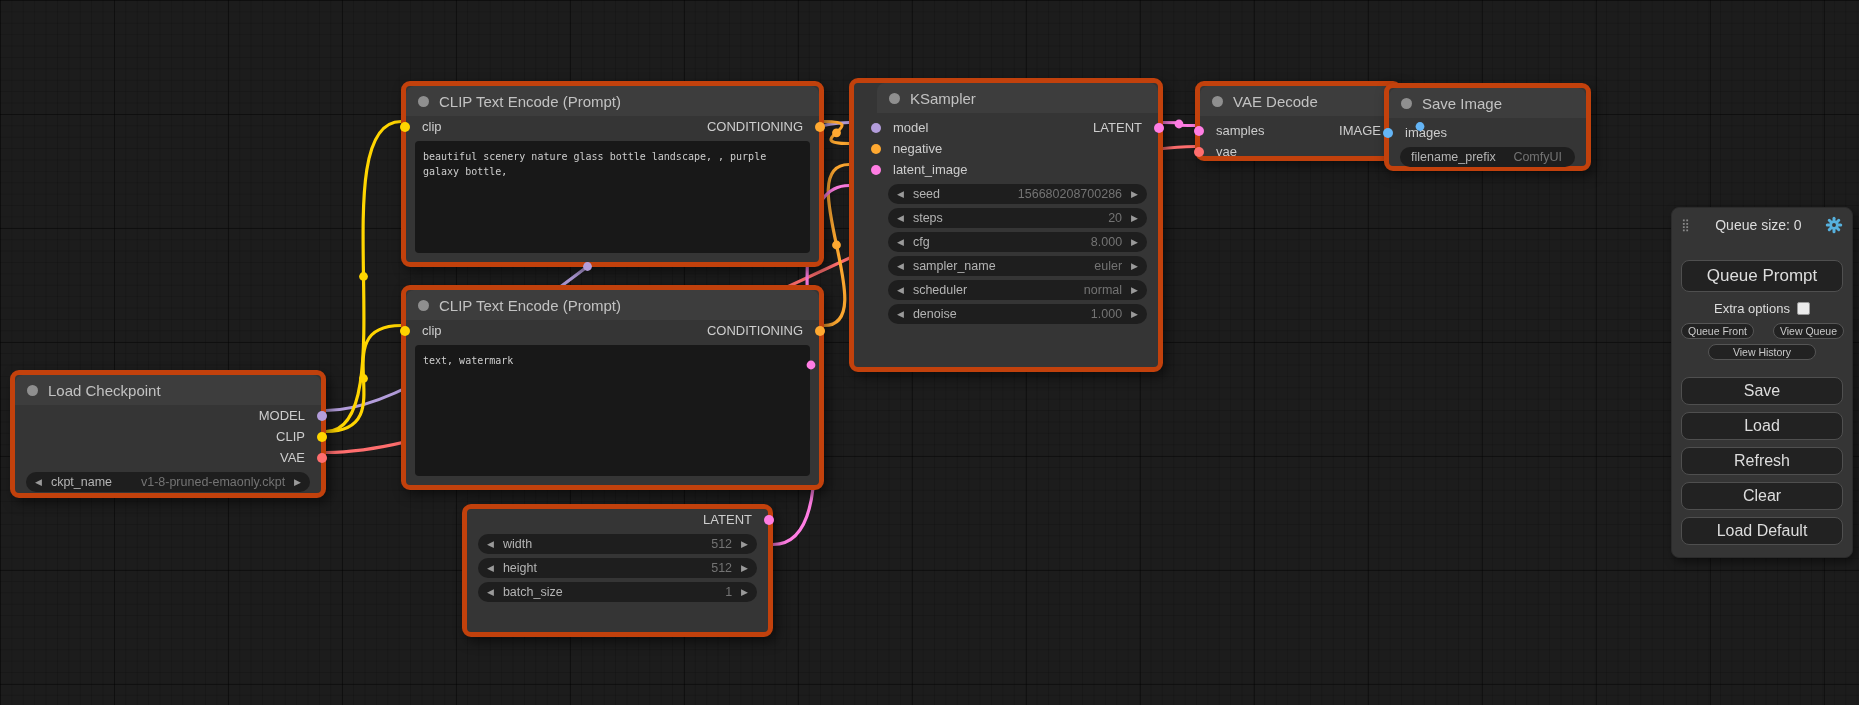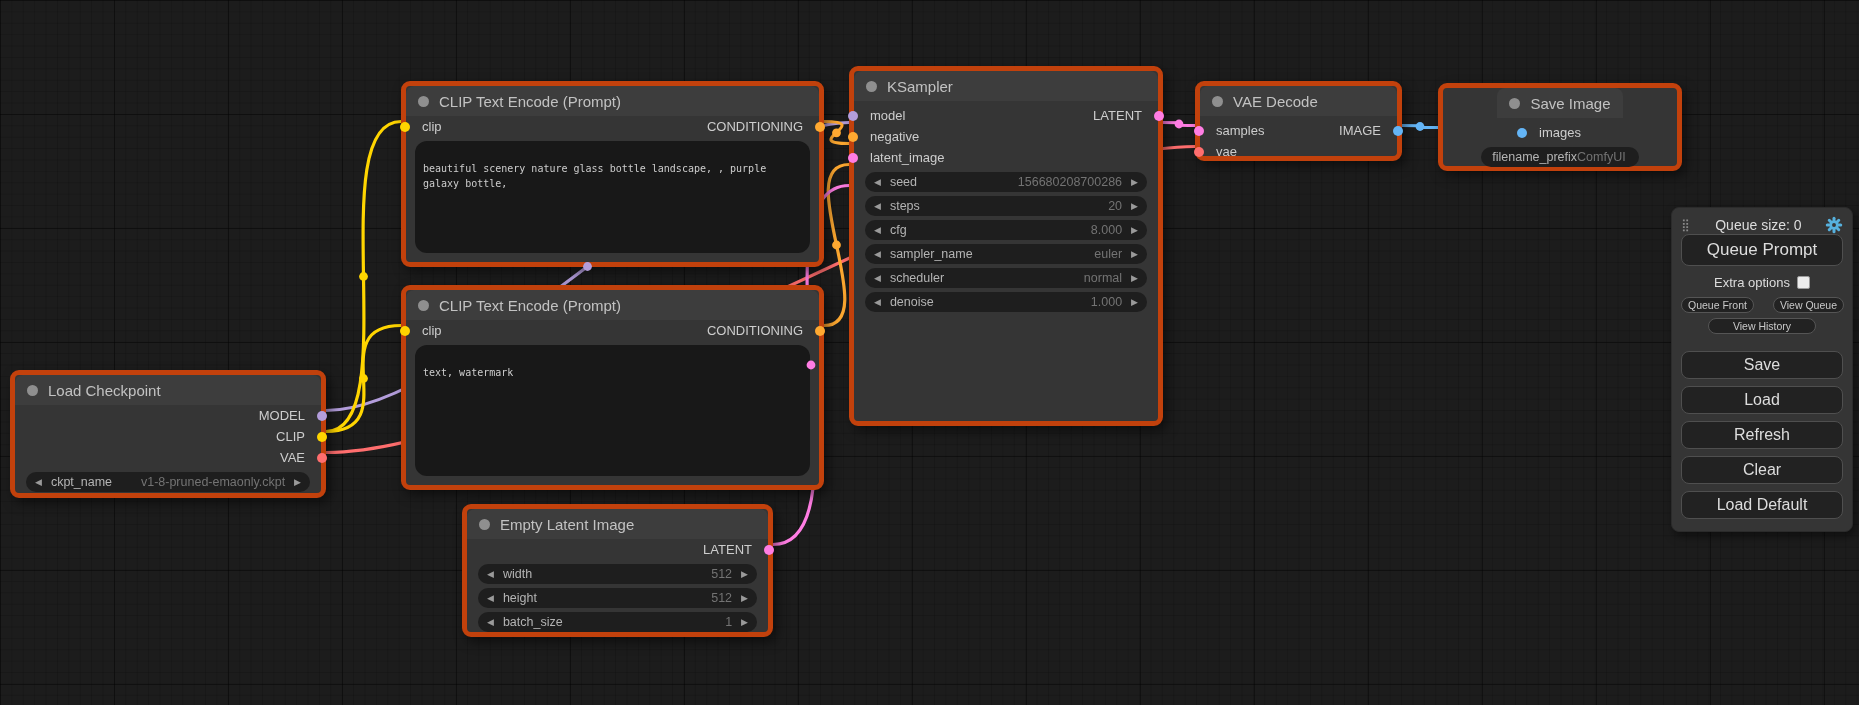--- a/index.html
+++ b/index.html
@@ -46,50 +46,50 @@
   }
   .warr{font-size:9px;color:#9a9a9a;line-height:1;font-family:"DejaVu Sans",sans-serif;flex:0 0 auto;}
   .wlabel{margin-left:9px;color:#b4b4b4;white-space:nowrap;}
   .wvalue{margin-left:auto;margin-right:9px;color:#737373;white-space:nowrap;}
   .widget.vcenter .wvalue{margin-right:auto;padding-left:20px;}
   .widget.noarr .wlabel{margin-left:2px;}
   .widget.noarr .wvalue{margin-right:4px;}
   .toggle-dot{width:12px;height:12px;border-radius:50%;background:#7e97aa;flex:0 0 auto;}
 
   .prompt{
-    flex:1;margin:4px 9px 9px;background:#181818;border-radius:12px;padding:20px 8px;
+    flex:1;margin:4px 9px 9px;background:#181818;border-radius:4px;padding:8px 8px;
     color:#cdcdcd;font-family:"DejaVu Sans Mono",monospace;font-size:10px;line-height:1.5;
     white-space:pre-wrap;word-wrap:break-word;overflow:hidden;
   }
 
   
   #n-load-checkpoint{left:10px;top:370px;width:316px;height:128px;}
   #n-clip-positive{left:401px;top:81px;width:423px;height:186px;}
   #n-clip-negative{left:401px;top:285px;width:423px;height:205px;}
   #n-empty-latent{left:462px;top:504px;width:311px;height:133px;}
-  #n-ksampler{left:849px;top:66px;width:314px;height:360px;}
+  #n-ksampler{left:849px;top:78px;width:314px;height:294px;padding-left:23px;}
   #n-vae-decode{left:1195px;top:81px;width:207px;height:80px;}
-  #n-save-image{left:1438px;top:83px;width:244px;height:88px;align-items:center;}
+  #n-save-image{left:1384px;top:83px;width:207px;height:88px;}
 
   
   #menu{
     position:absolute;left:1671px;top:207px;width:182px;z-index:5;
     background:#353535;border:1px solid #2b2b2b;border-radius:8px;
     box-shadow:3px 4px 10px rgba(0,0,0,.5);padding:8px 9px 12px;box-sizing:border-box;
   }
   .menu-header{display:flex;align-items:center;color:#ddd;font-size:14px;height:18px;}
   .drag{color:#8a8a8a;font-size:12px;margin-right:2px;font-family:"DejaVu Sans",sans-serif;cursor:move;}
   .qsize{flex:1;text-align:center;}
   .gear{width:18px;height:18px;flex:0 0 auto;display:inline-flex;}
   button{font-family:"Liberation Sans",sans-serif;cursor:pointer;}
   .btn-big{
     display:block;width:100%;box-sizing:border-box;background:#222;border:1px solid #4f4f4f;
     border-radius:8px;color:#ddd;font-size:16px;padding:4px 0;text-align:center;margin-top:7px;
   }
-  #queue-prompt{font-size:17px;padding:5px 0;margin-top:0;}
+  #queue-prompt{font-size:17px;padding:5px 0;margin-top:26px;}
   .extra{display:flex;align-items:center;justify-content:center;gap:7px;color:#ddd;font-size:13px;margin-top:9px;}
   .chk{width:13px;height:13px;background:#ececec;border:1px solid #9a9a9a;border-radius:2px;box-sizing:border-box;}
   .row-small{display:flex;gap:19px;margin-top:7px;}
   .btn-small{
     background:#222;border:1px solid #555;border-radius:9px;color:#c9c9c9;
     font-size:10.5px;padding:1px 6px;text-align:center;white-space:nowrap;
   }
   .row-small .btn-small{flex:1;}
   .vh-wrap{display:flex;justify-content:center;margin-top:5px;}
   .vh-wrap .btn-small{width:108px;}
@@ -170,24 +170,20 @@
   <div class="srow">
     <span class="sdot in d-clip"></span>
     <span class="in-label">clip</span>
     <span class="out-label">CONDITIONING</span>
     <span class="sdot out d-cond"></span>
   </div>
   <div class="prompt">text, watermark</div>
 </div>
 
 <div class="node" id="n-empty-latent">
-  <div class="ntitle">
-    <span class="ndot"></span>
-    <span class="ntext">Empty Latent Image</span>
-  </div>
   <div class="srow">
     <span class="out-label">LATENT</span>
     <span class="sdot out d-latent"></span>
   </div>
   <div class="widget">
     <span class="warr">◀</span>
     <span class="wlabel">width</span>
     <span class="wvalue">512</span>
     <span class="warr">▶</span>
   </div>

